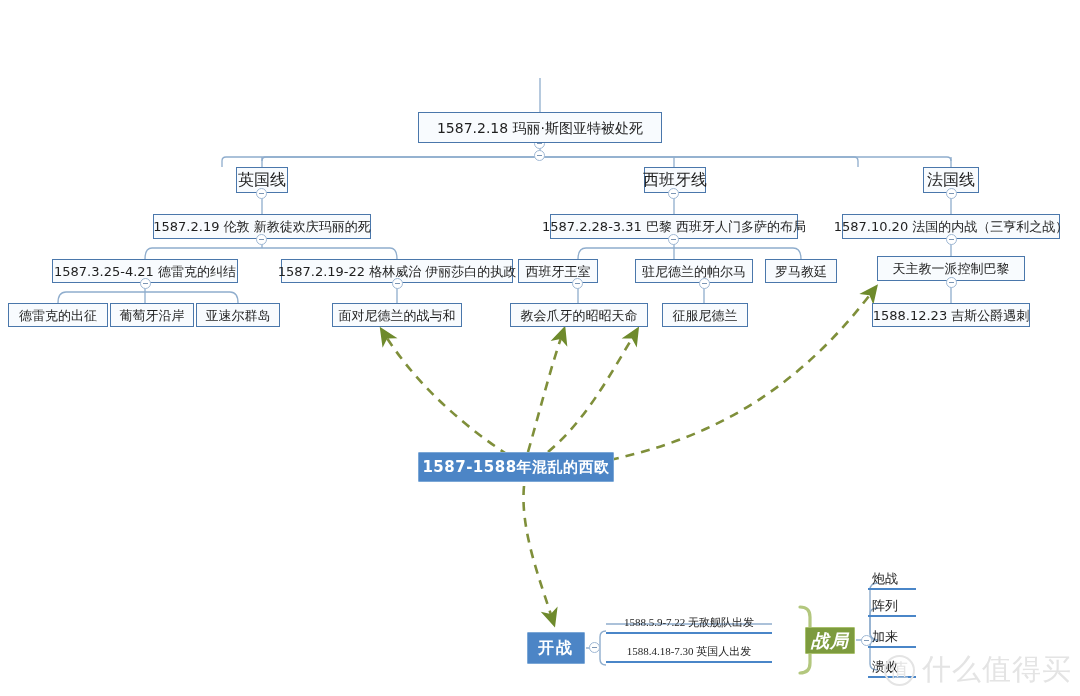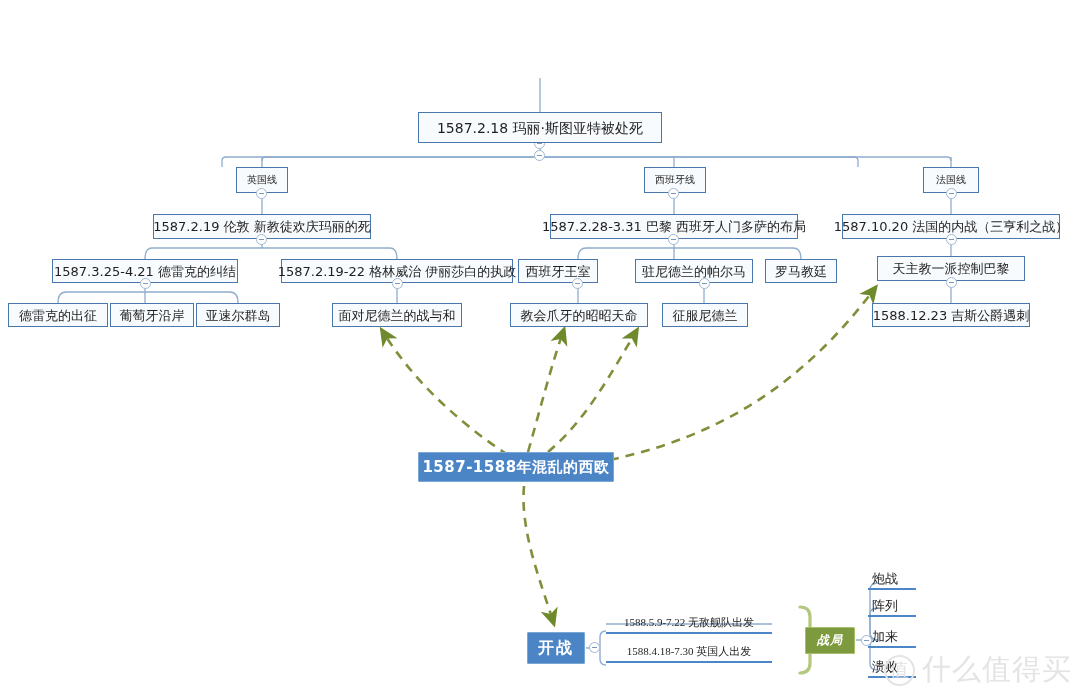--- a/index.html
+++ b/index.html
@@ -31,21 +31,21 @@
   .node.root {
     border:3px solid #4a7ebb;
     background:#e9edf3;
     color:#1f4e79;
     font-size:22px;
     font-weight:bold;
     height:62px;
     padding:0 26px;
     letter-spacing:2px;
   }
-  .node.lvl1 { height:26px; font-size:10px; }
+  .node.lvl1 { height:26px; font-size:16px; }
 
   
   .pill {
     position:absolute;
     border-radius:1px;
     display:flex;
     align-items:center;
     justify-content:center;
     white-space:nowrap;
     color:#ffffff;
@@ -56,21 +56,21 @@
     border:1.5px solid #7ba7d6;
     font-size:15px;
     height:30px;
     padding:0 14px;
     letter-spacing:.5px;
   }
   .pill.blue.small { font-size:16px; height:32px; padding:0 15px; letter-spacing:2px; }
   .pill.green {
     background:#7d9b3e;
     border:1.5px solid #a8c06c;
-    font-size:12px;
+    font-size:18px;
     font-style:italic;
     height:27px;
     padding:0 11px;
     letter-spacing:1px;
   }
 
   
   .ulabel {
     position:absolute;
     font-size:11px;

